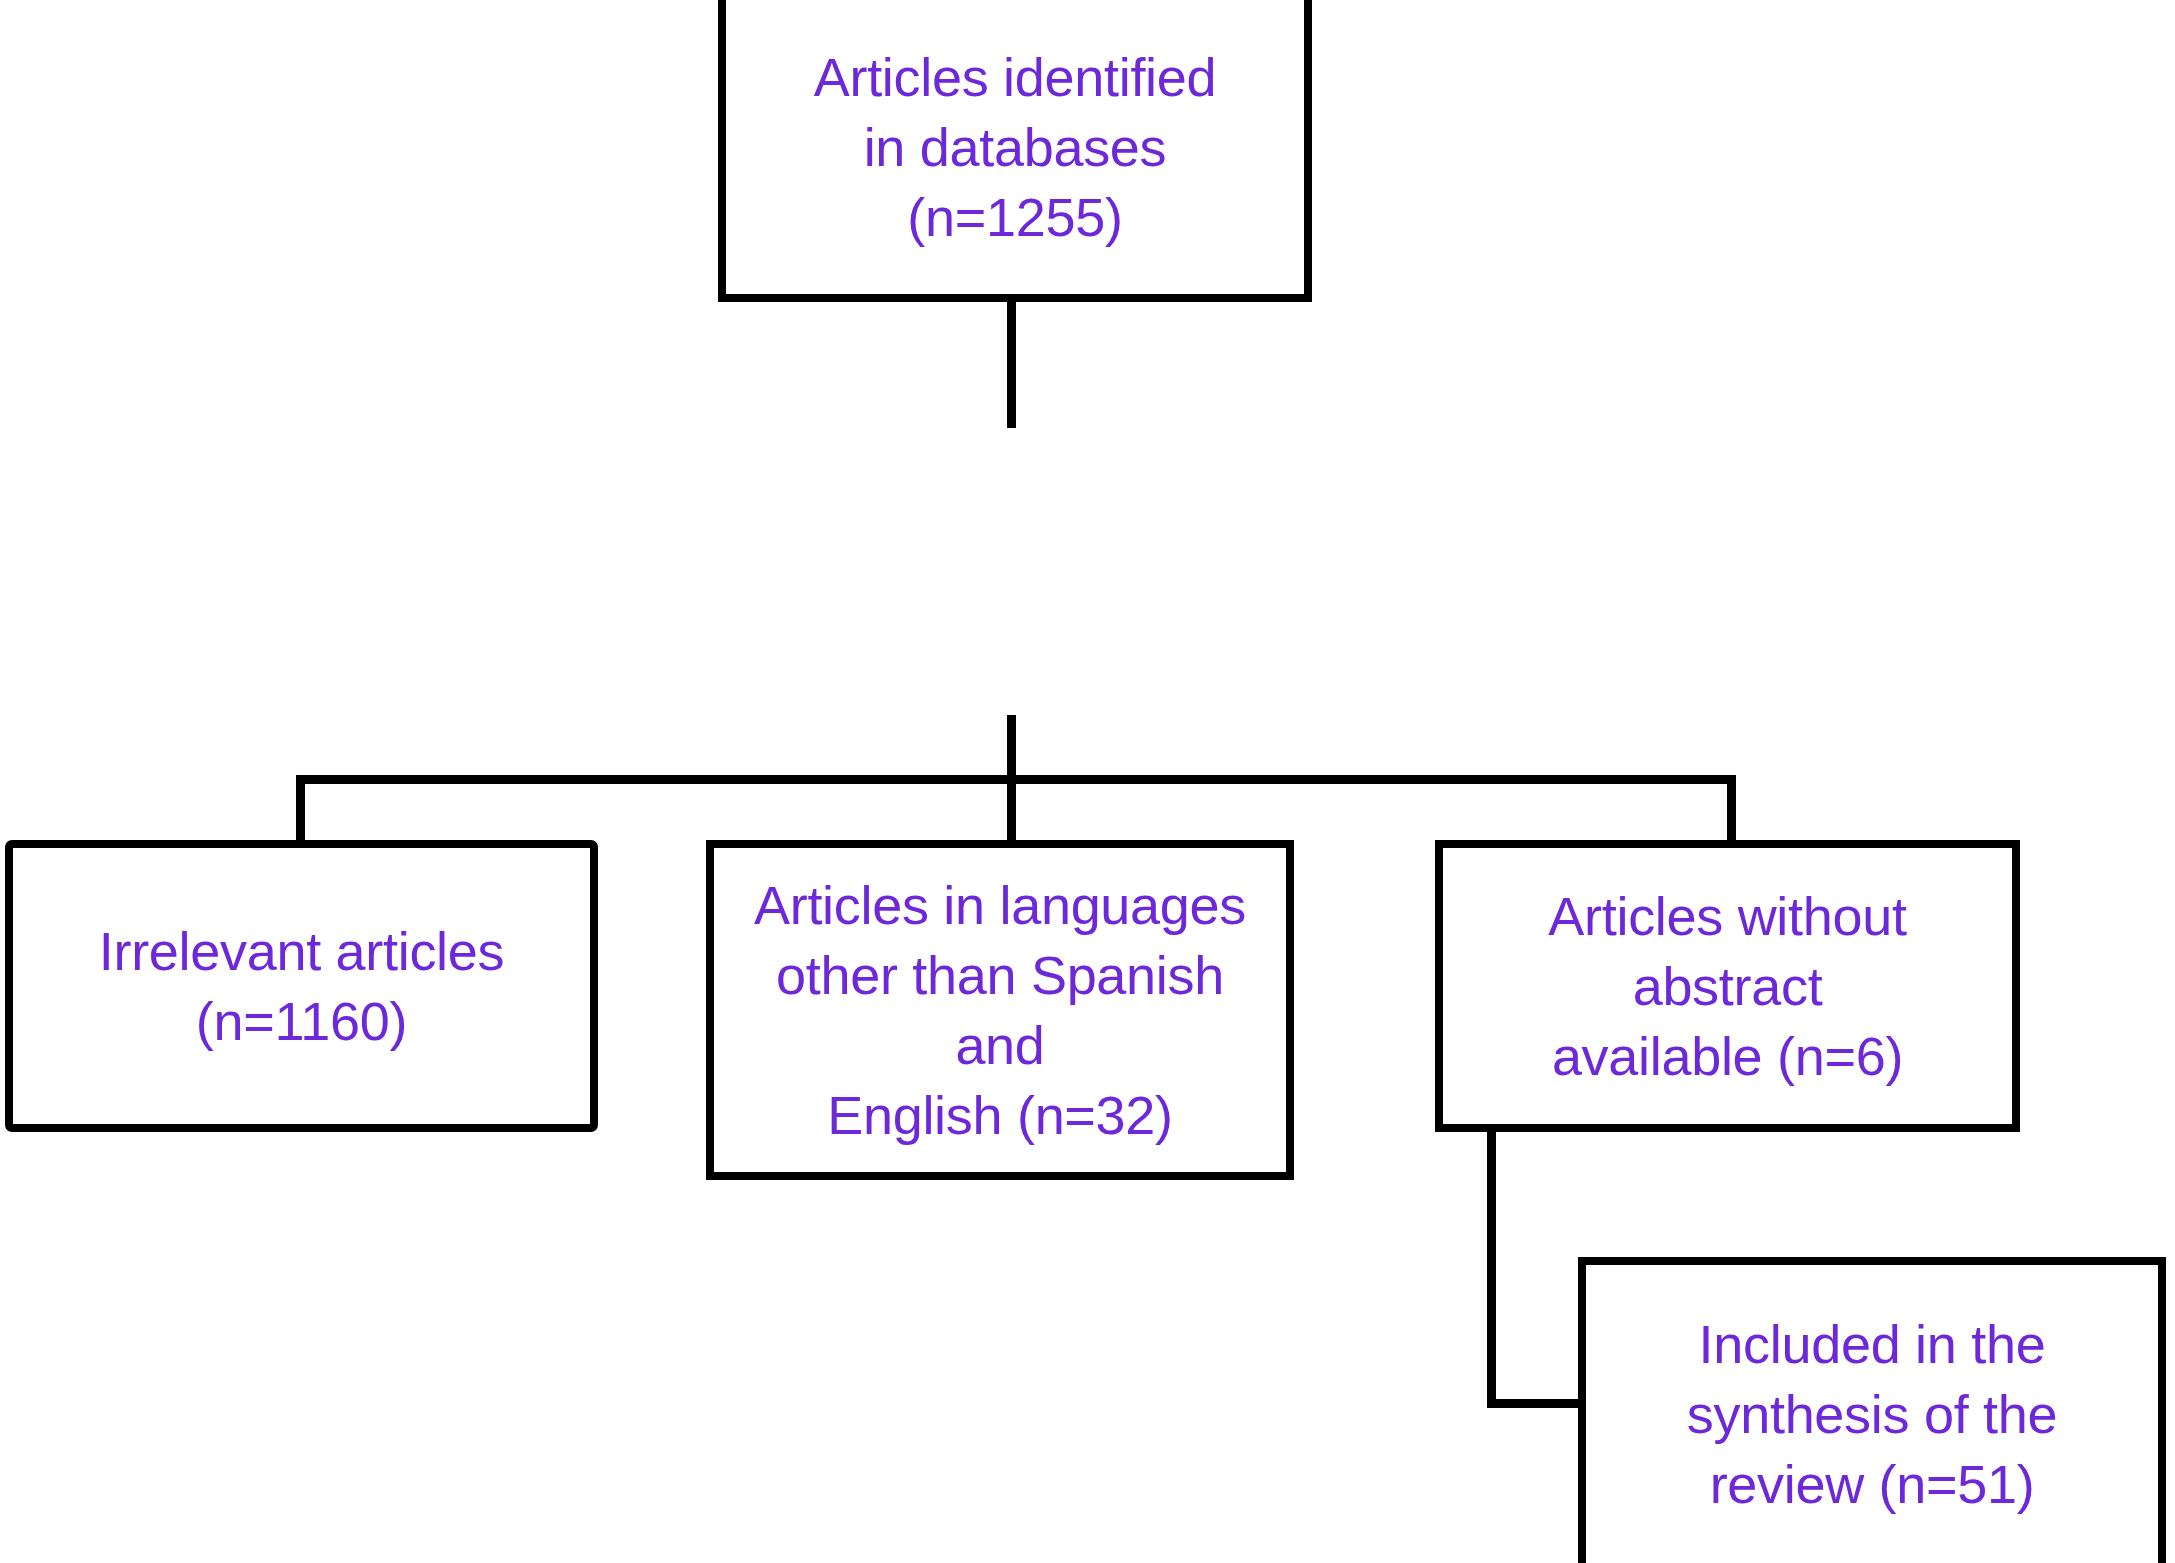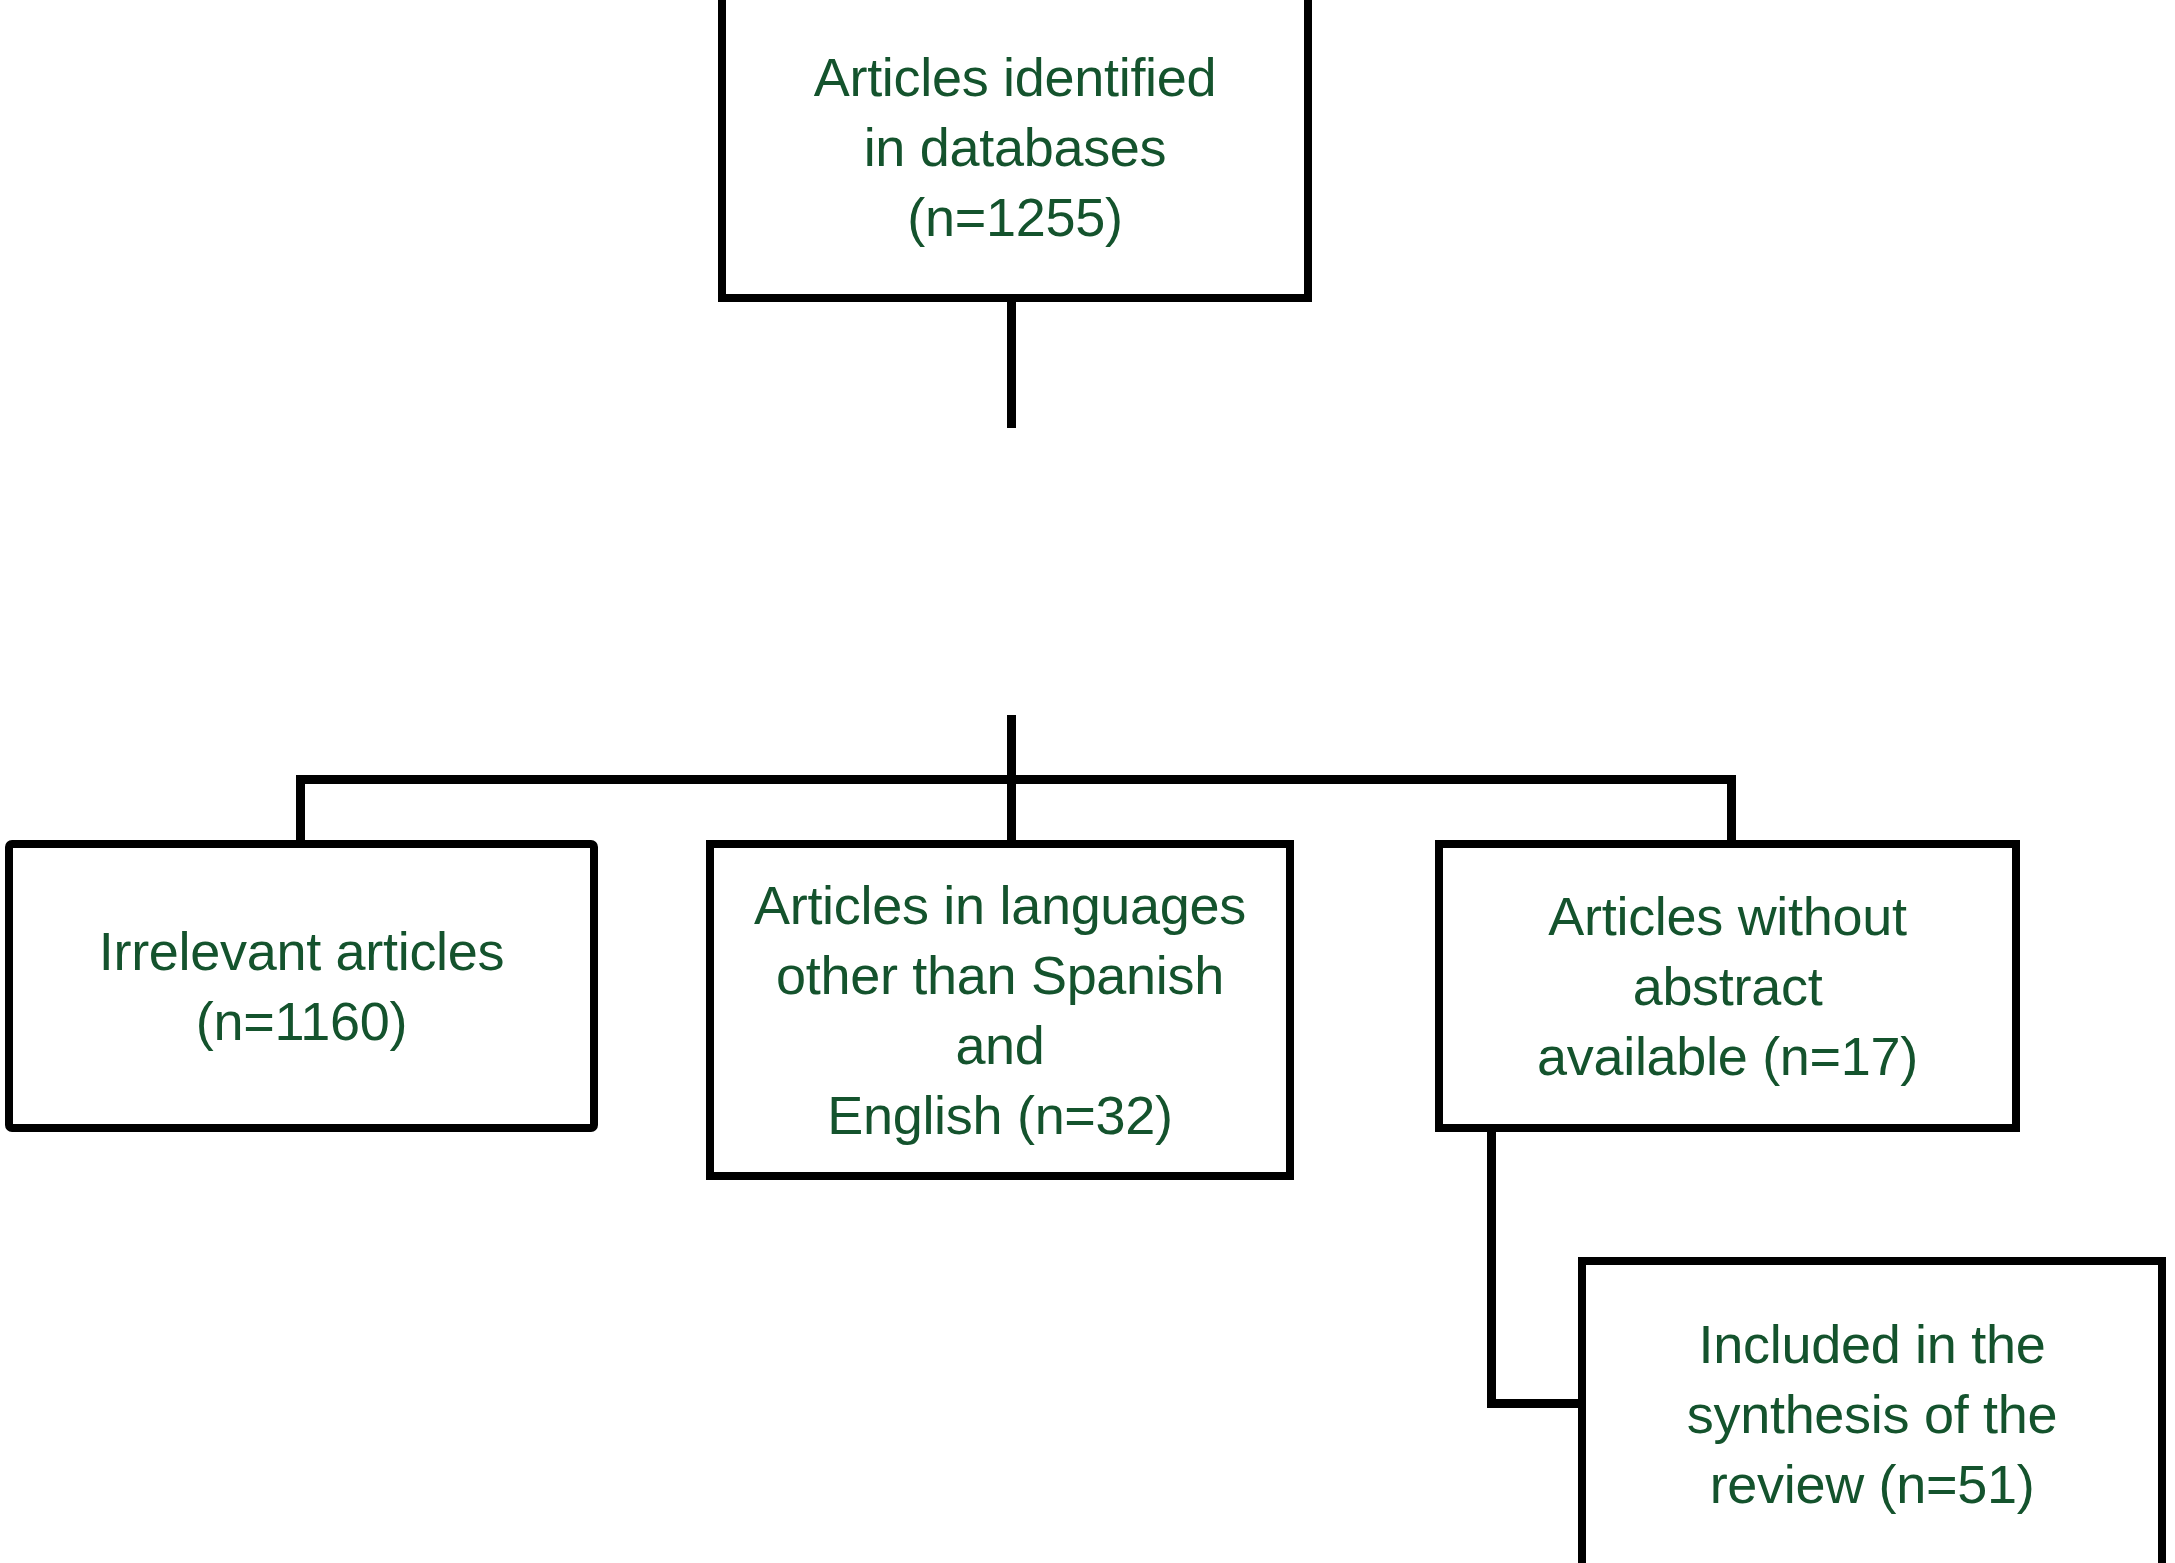--- a/index.html
+++ b/index.html
@@ -25,21 +25,21 @@
     border: 8px solid #000000;
     display: flex;
     align-items: center;
     justify-content: center;
     text-align: center;
   }
   .node-label {
     font-size: 54px;
     line-height: 1.30;
     letter-spacing: -0.3px;
-    color: #14532d;
+    color: #6d28d9;
     padding: 0 14px;
     white-space: pre-line;
   }
   .connector {
     position: absolute;
     background: #000000;
   }
   
   #node-identified  { left: 718px;  top: -8px;    width: 594px; height: 310px; }
   #node-excluded    { left: 718px;  top: 425px;   width: 594px; height: 292px; }
@@ -76,21 +76,21 @@
   </div>
 
   <div class="node" id="node-languages">
     <span class="node-label">Articles in languages
 other than Spanish and
 English (n=32)</span>
   </div>
 
   <div class="node" id="node-noabstract">
     <span class="node-label">Articles without abstract
-available (n=17)</span>
+available (n=6)</span>
   </div>
 
   <div class="node" id="node-included">
     <span class="node-label">Included in the
 synthesis of the
 review (n=51)</span>
   </div>
 
   <div class="connector" id="conn-identified-to-excluded"></div>
 

